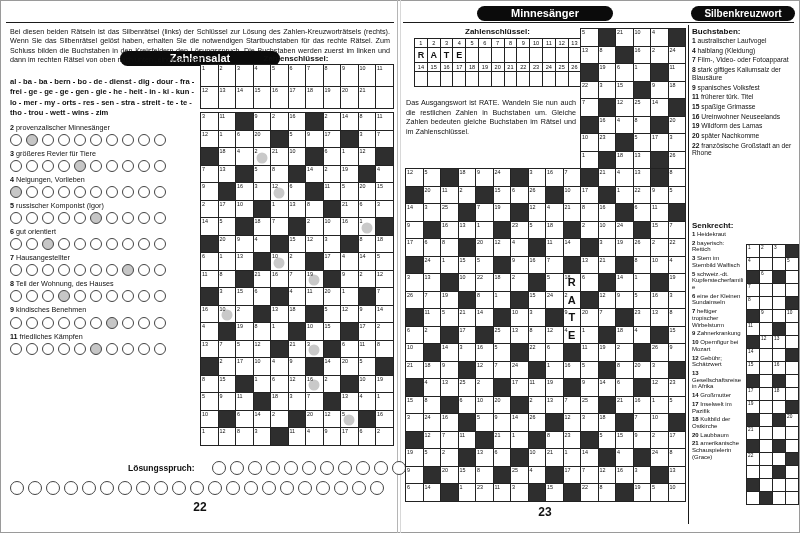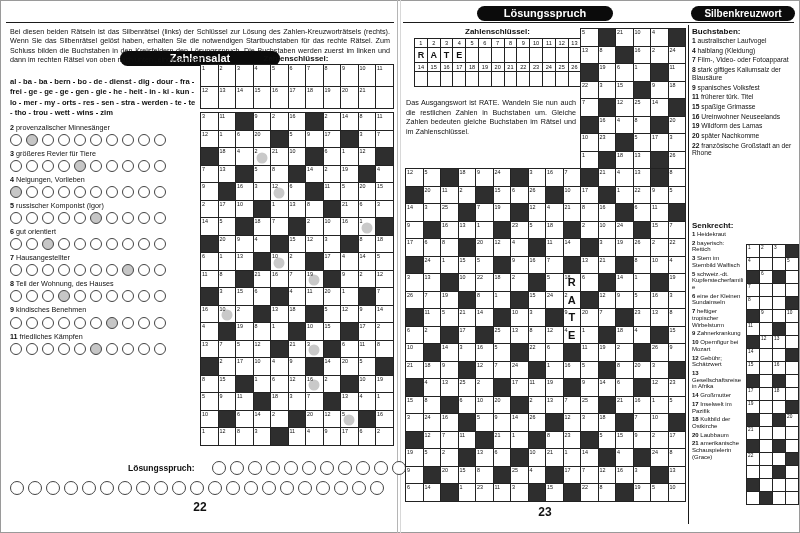--- a/index.html
+++ b/index.html
@@ -55,21 +55,21 @@
 </head>
 <body>
 
 <div class="frame"></div>
 <div class="gutter" style="left:397px;top:0;height:533px;"></div>
 
 <div class="pill" style="left:120px;top:6px;width:160px;margin-top:45px;">Zahlensalat</div>
 <div class="hline" style="left:6px;top:22px;width:388px;"></div>
 
 <div class="intro" style="left:10px;top:27px;width:380px;">Bei diesen beiden Rätseln ist das Silbenrätsel (links) der Schlüssel zur Lösung des Zahlen-Kreuzworträtsels (rechts). Wenn Sie das Silbenrätsel gelöst haben, erhalten Sie die notwendigen Startbuchstaben für das rechte Rätsel. Zum Schluss bilden die Buchstaben in den Kreisfeldern den Lösungsspruch. Die Buchstaben werden zuerst im linken und dann im rechten Rätsel von oben nach unten „eingesammelt“.</div>
-<div class="syll" style="left:10px;top:77px;width:186px;">al - ba - ba - bern - bo - de - dienst - dig - dour - fra - frei - ge - ge - ge - gen - gie - he - heit - in - ki - kun - lo - mer - my - orts - res - sen - stra - werden - te - te - tho - trou - wett - wins - zim</div>
+<div class="syll" style="left:10px;top:77px;width:186px;">al - ba - ba - bern - bo - de - dienst - dig - dour - fra - frei - ge - ge - ge - gen - gie - he - heit - in - ki - kun - lo - mer - my - orts - res - sen - stra - streit - te - te - tho - trou - wett - wins - zim</div>
 
 <div class="cluelist" id="left-clues" style="left:10px;top:124px;width:188px;">
     <div class="clue">
       <div class="t"><span class="num">2</span> provenzalischer Minnesänger</div>
       <div class="circrow"><span class="circle"></span><span class="circle gray"></span><span class="circle"></span><span class="circle"></span><span class="circle"></span><span class="circle"></span><span class="circle"></span><span class="circle"></span><span class="circle"></span><span class="circle"></span></div>
     </div>
     <div class="clue">
       <div class="t"><span class="num">3</span> größeres Revier für Tiere</div>
       <div class="circrow"><span class="circle"></span><span class="circle"></span><span class="circle"></span><span class="circle"></span><span class="circle gray"></span><span class="circle"></span><span class="circle"></span><span class="circle"></span><span class="circle"></span><span class="circle"></span></div>
     </div>
@@ -717,21 +717,21 @@
     <div class="cell">
       <span class="n" style="font-size: 5.4px;">2</span>
     </div>
   </div>
 
 <div class="sol-label" style="left:128px;top:463px;">Lösungsspruch:</div>
 <div class="abs" id="sol-row1" style="left:212px;top:461px;"><span class="bigcircle"></span><span class="bigcircle"></span><span class="bigcircle"></span><span class="bigcircle"></span><span class="bigcircle"></span><span class="bigcircle"></span><span class="bigcircle"></span><span class="bigcircle"></span><span class="bigcircle"></span><span class="bigcircle"></span><span class="bigcircle"></span></div>
 <div class="abs" id="sol-row2" style="left:10px;top:481px;"><span class="bigcircle"></span><span class="bigcircle"></span><span class="bigcircle"></span><span class="bigcircle"></span><span class="bigcircle"></span><span class="bigcircle"></span><span class="bigcircle"></span><span class="bigcircle"></span><span class="bigcircle"></span><span class="bigcircle"></span><span class="bigcircle"></span><span class="bigcircle"></span><span class="bigcircle"></span><span class="bigcircle"></span><span class="bigcircle"></span><span class="bigcircle"></span><span class="bigcircle"></span><span class="bigcircle"></span><span class="bigcircle"></span><span class="bigcircle"></span><span class="bigcircle"></span></div>
 <div class="pagenum" style="left:6px;top:500px;width:388px;">22</div>
 
-<div class="pill" style="left:477px;top:6px;width:136px;">Lösungsspruch</div>
+<div class="pill" style="left:477px;top:6px;width:136px;">Minnesänger</div>
 <div class="hline" style="left:403px;top:22px;width:391px;"></div>
 <div class="vline" style="left:688px;top:25px;height:499px;"></div>
 
 <div class="keylabel" style="left:414px;top:27px;width:167px;">Zahlenschlüssel:</div>
 <div class="grid" id="right-key" style="left: 414px; top: 38px; grid-template-columns: repeat(13, 12.8px); grid-template-rows: 9px 15px 9px 15px;">
     <div class="kcell">
       <div class="kc">1</div>
     </div>
     <div class="kcell">
       <div class="kc">2</div>

